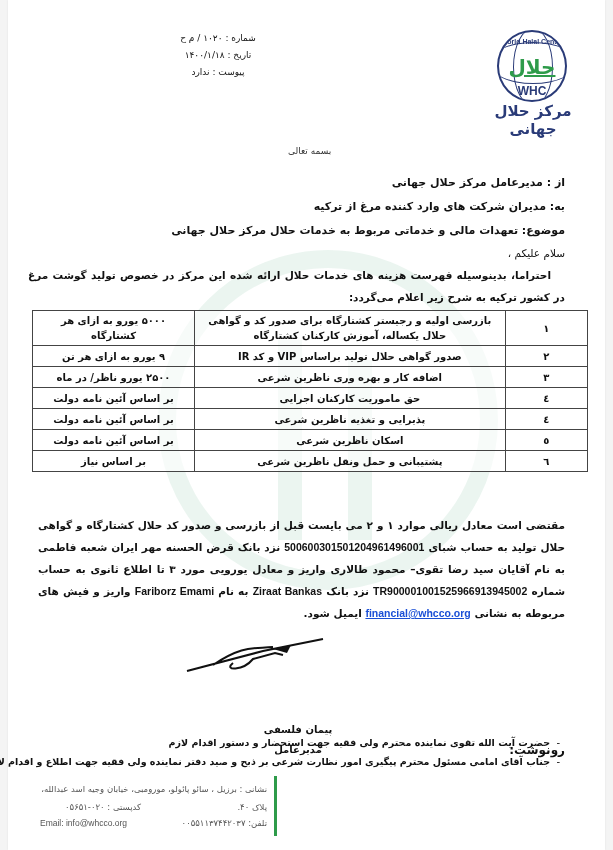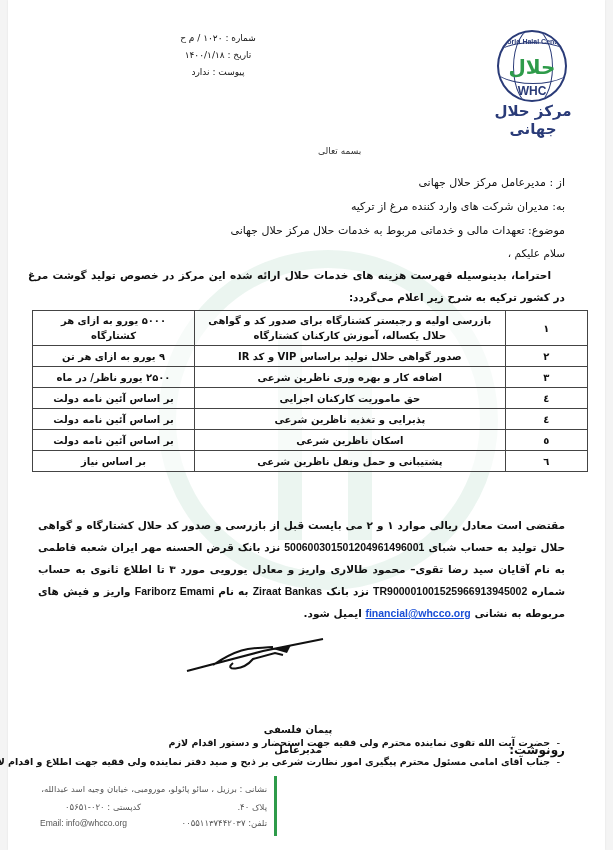--- a/index.html
+++ b/index.html
@@ -33,31 +33,31 @@
   
   .logo { position: absolute; right: 18px; top: 22px; width: 110px; height: 105px; }
   .logo-globe {
     position: absolute; right: 20px; top: 8px; width: 70px; height: 72px;
     border: 2px solid #2a3b78; border-radius: 50%; box-sizing: border-box;
     overflow: hidden; direction: ltr;
   }
   .logo-globe .arc1 { position:absolute; left:-10px; top:10px; width:86px; height:40px; border:1px solid #2a3b78; border-radius:50%; }
   .logo-globe .arc2 { position:absolute; left:14px; top:-4px; width:38px; height:76px; border:1px solid #2a3b78; border-radius:50%; }
   .logo-top { position:absolute; left:0; right:0; top:6px; font-size:7px; text-align:center; color:#2a3b78; font-weight:bold; line-height:8px; font-family:"Liberation Sans",sans-serif; }
-  .logo-mid { position:absolute; left:0; right:0; top:24px; font-size:20px; text-align:center; color:#2e9b4a; font-weight:bold; line-height:22px; }
+  .logo-mid { position:absolute; left:0; right:0; top:24px; font-size:20px; text-align:center; color:#2e9b4a; font-weight:bold; line-height:22px;text-decoration:underline; }
   .logo-bot { position:absolute; left:0; right:0; top:52px; font-size:12px; text-align:center; color:#2a3b78; font-weight:bold; font-family:"Liberation Sans",sans-serif;}
   .logo-name {
     position: absolute; right: 4px; top: 80px; width: 100px; text-align: center;
     font-size: 15px; font-weight: bold; color: #2a3b78;
   }
   
   .meta { position: absolute; left: 130px; top: 30px; width: 160px; text-align: center; font-size: 9px; line-height: 17px; }
   .meta div { white-space: nowrap; }
-  .besm { position: absolute; left: 280px; top: 146px; font-size: 9px; color: #333; margin-left: 30px; }
-  .hdr { position: absolute; right: 40px; font-size: 11px; font-weight: normal; white-space: nowrap; }
+  .besm { position: absolute; left: 280px; top: 146px; font-size: 9px; color: #333; }
+  .hdr { position: absolute; right: 40px; font-size: 11px; font-weight: bold; white-space: nowrap; }
   .body-text { position: absolute; right: 40px; left: 20px; font-size: 10.5px; line-height: 22px; text-align: justify; }
   table.fees {
     position: absolute; left: 24px; top: 310px; width: 556px;
     border-collapse: collapse; font-size: 10px; font-weight: bold;
   }
   table.fees td { border: 1px solid #444; padding: 2px 6px; text-align: center; line-height: 15px; height: 16px; background: rgba(255,255,255,0.6); }
   td.num { width: 70px; }
   td.desc { width: 300px; }
   td.cost { width: 150px; }
   .para { position: absolute; right: 40px; left: 30px; font-size: 10.5px; font-weight: bold; line-height: 22px; text-align: justify; }

